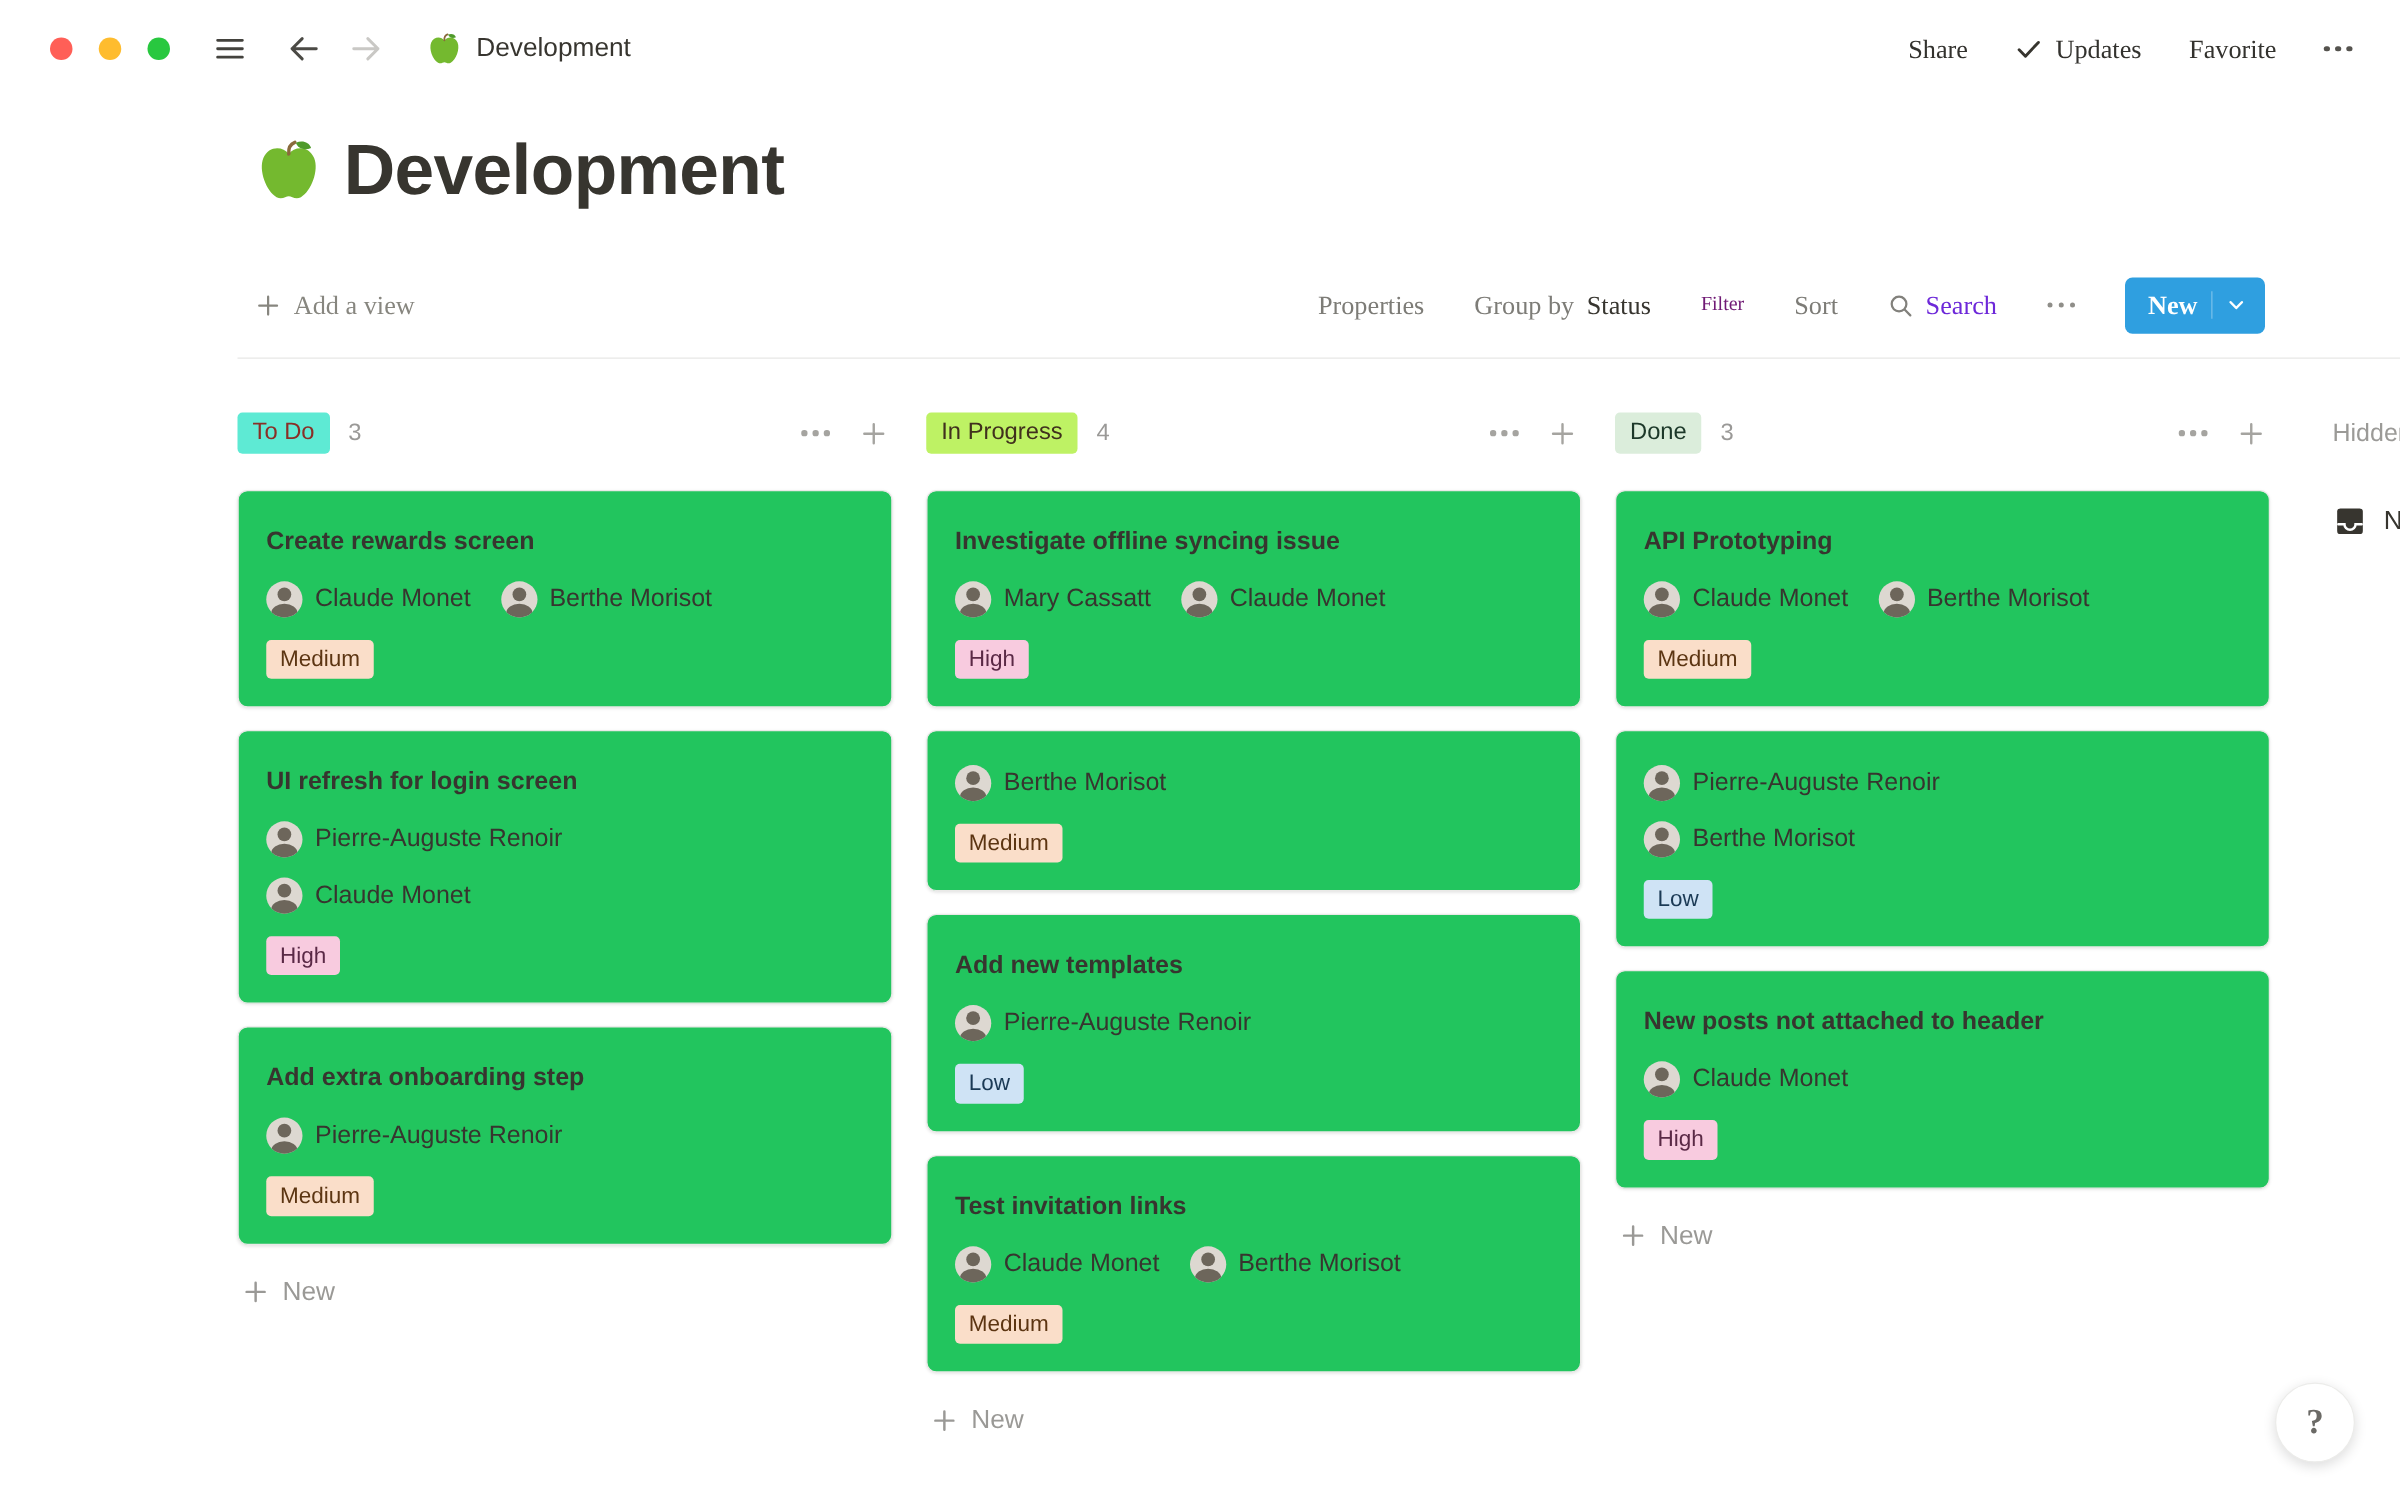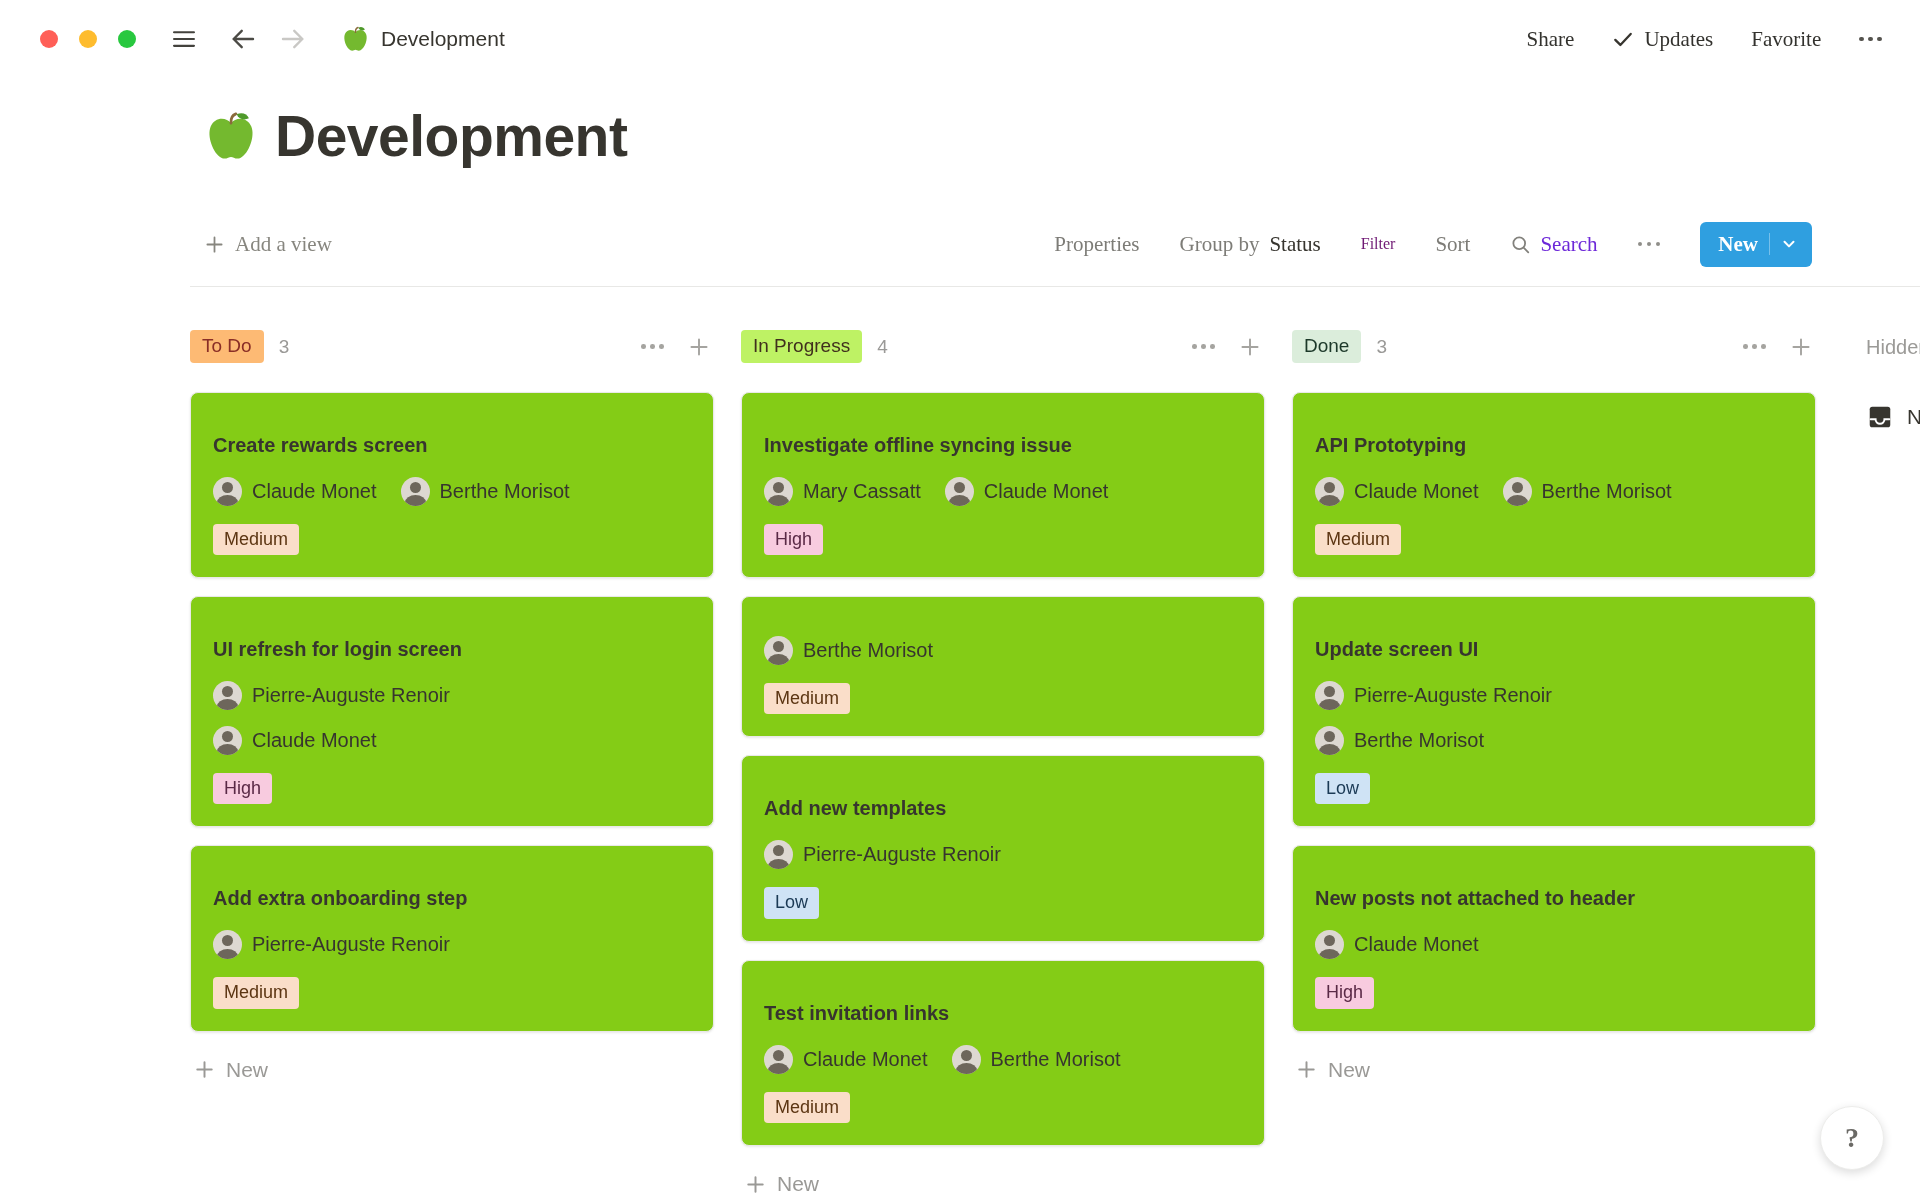--- a/index.html
+++ b/index.html
@@ -41,32 +41,32 @@
     height:45px;padding:0 15px 0 18px;font-size:21px;font-weight:700}
   .new-btn .sep{width:1px;height:22px;background:rgba(255,255,255,.35)}
 
   .divider{height:1px;background:#e8e8e6;margin:19px 0 0 190px}
 
   
   .board{display:flex;align-items:flex-start;gap:27px;padding:42px 0 0 190px}
   .col{width:524px;flex:0 0 524px;display:flex;flex-direction:column}
   .col-header{display:flex;align-items:center;height:36px}
   .gbadge{font-size:19px;font-weight:500;padding:4px 12px;border-radius:4px;line-height:1.3}
-  .g-red{background:#fdba74;color:#8a2e26}
+  .g-red{background:#5eead4;color:#8a2e26}
   .g-yellow{background:#bef264;color:#40301d}
   .g-green{background:#dbeddb;color:#1c3829}
   .count{margin-left:15px;color:#9a9997;font-size:19px}
   .hspace{flex:1}
   .hicon{display:flex;align-items:center;justify-content:center;padding:4px}
   .col-header .hicon + .hicon{margin-left:16px}
 
   .cards{display:flex;flex-direction:column;gap:18px;margin-top:27px}
-  .card{background:#84cc16;border:1px solid #e9e9e7;border-radius:8px;
+  .card{background:#22c55e;border:1px solid #e9e9e7;border-radius:8px;
     box-shadow:0 1px 3px rgba(15,15,15,.06),0 1px 2px rgba(15,15,15,.04);
-    padding:39px 22px 22px;display:flex;flex-direction:column;gap:18px}
+    padding:27px 22px 22px;display:flex;flex-direction:column;gap:18px}
   .card-title{font-size:20px;font-weight:600;line-height:1.35;color:#37352f}
   .rows{display:flex;flex-direction:column;gap:16px}
   .arow{display:flex;align-items:center;gap:24px;white-space:nowrap}
   .person{display:flex;align-items:center;gap:10px}
   .avatar{width:29px;height:29px;border-radius:50%;background:#ddd8d1;overflow:hidden;position:relative;flex:0 0 29px}
   .avatar::before{content:"";position:absolute;left:50%;top:5px;width:11px;height:11px;margin-left:-5.5px;border-radius:50%;background:#6d665b}
   .avatar::after{content:"";position:absolute;left:50%;top:18.5px;width:21px;height:15px;margin-left:-10.5px;border-radius:50%;background:#6d665b}
   .pname{font-size:20px;color:#37352f}
   .pbadge{align-self:flex-start;font-size:18px;line-height:1.3;padding:4px 11px;border-radius:4px}
   .b-medium{background:#fadec9;color:#5c3512}
@@ -395,21 +395,20 @@
               </span>
             <span class="person">
                 <span class="avatar"></span>
                 <span class="pname">Berthe Morisot</span>
               </span>
           </div>
         </div>
         <span class="pbadge b-medium">Medium</span>
       </article>
       <article class="card">
-        <h3 class="card-title">Update screen UI</h3>
         <div class="rows">
           <div class="arow">
             <span class="person">
                 <span class="avatar"></span>
                 <span class="pname">Pierre-Auguste Renoir</span>
               </span>
           </div>
           <div class="arow">
             <span class="person">
                 <span class="avatar"></span>

